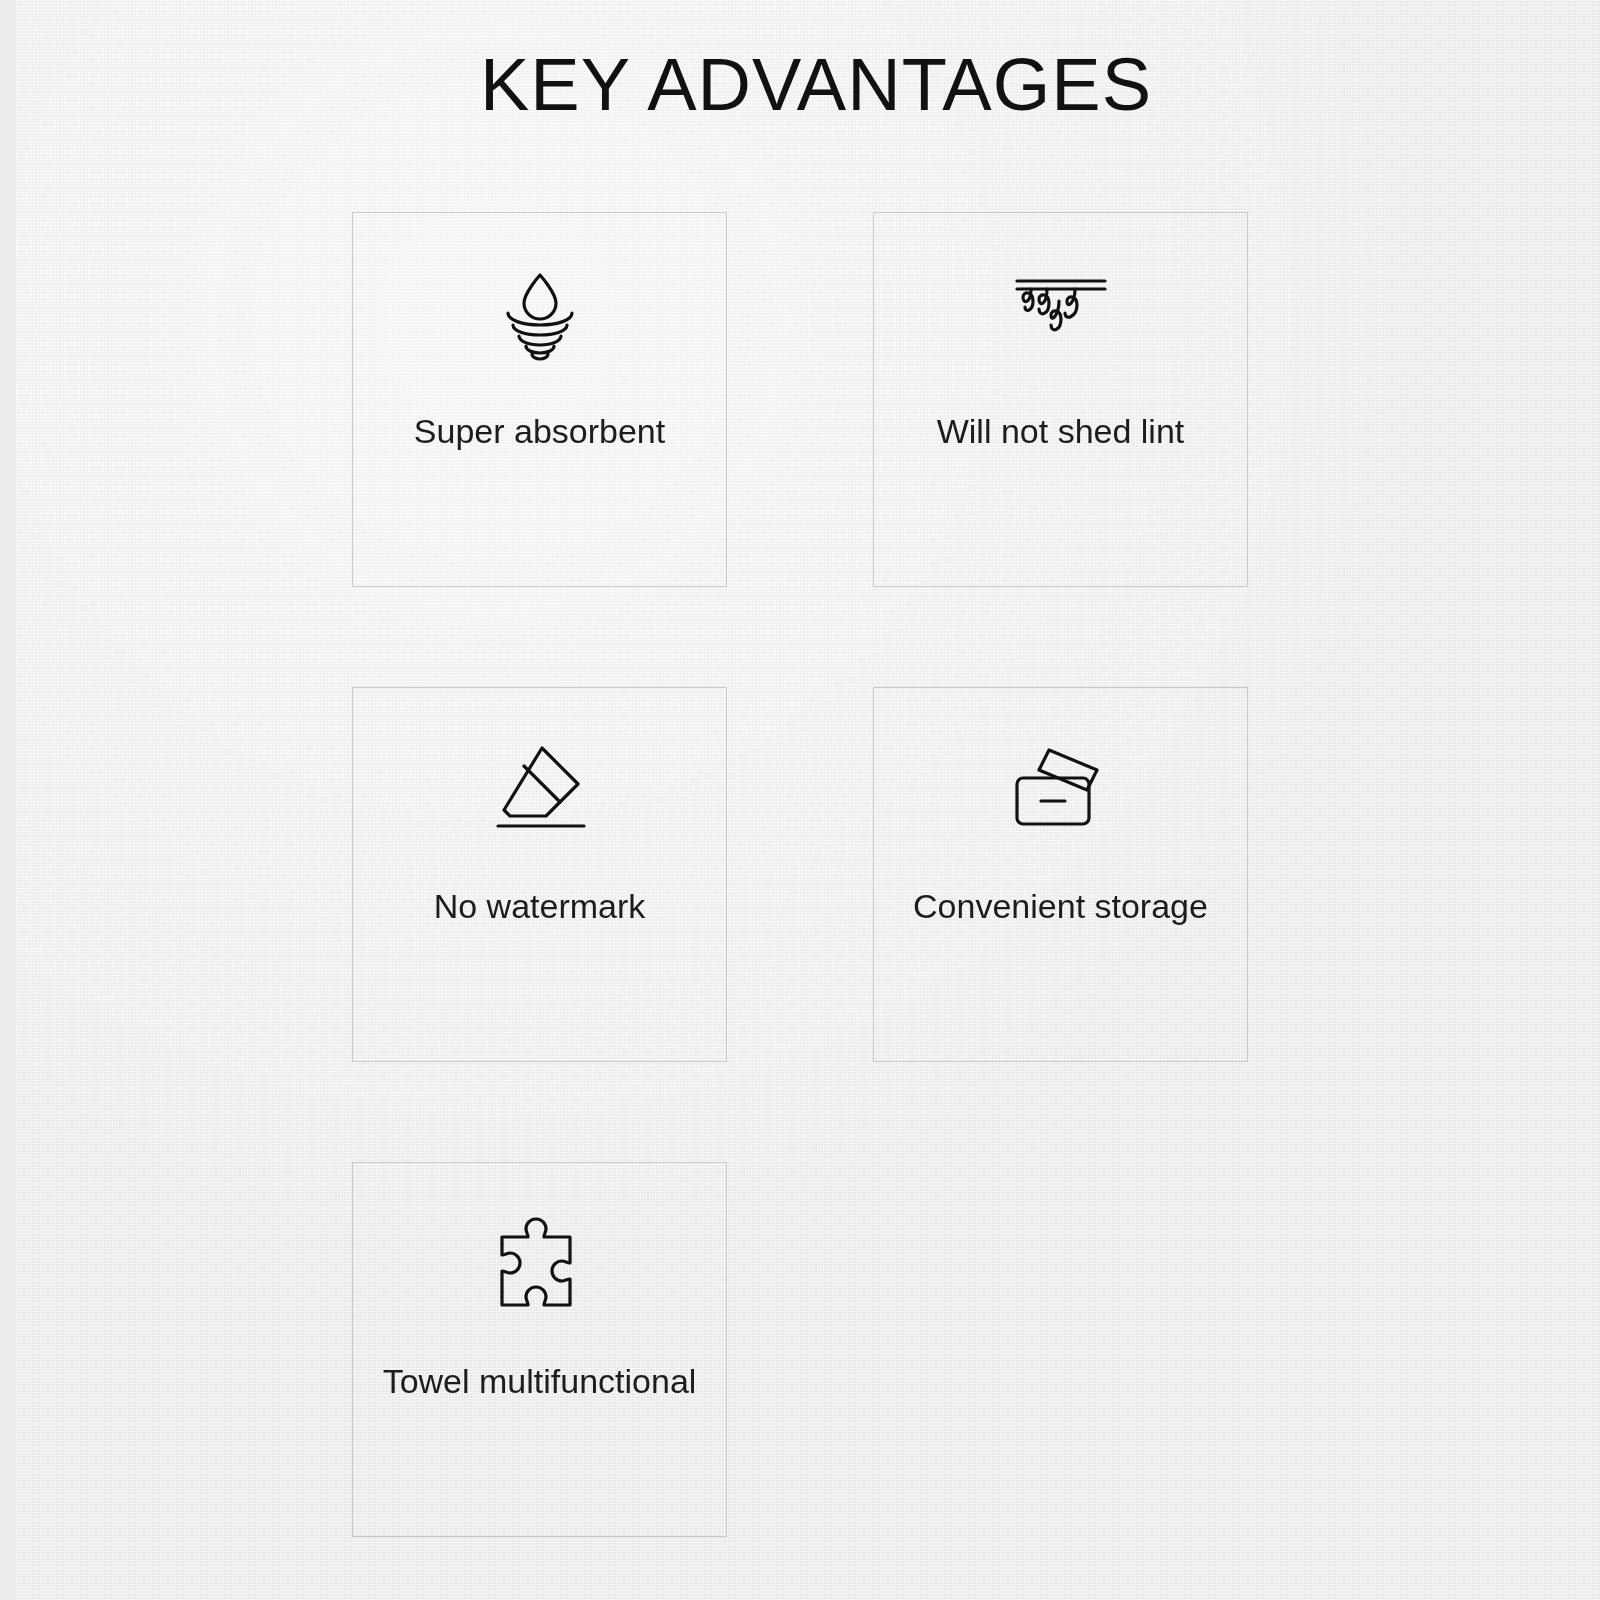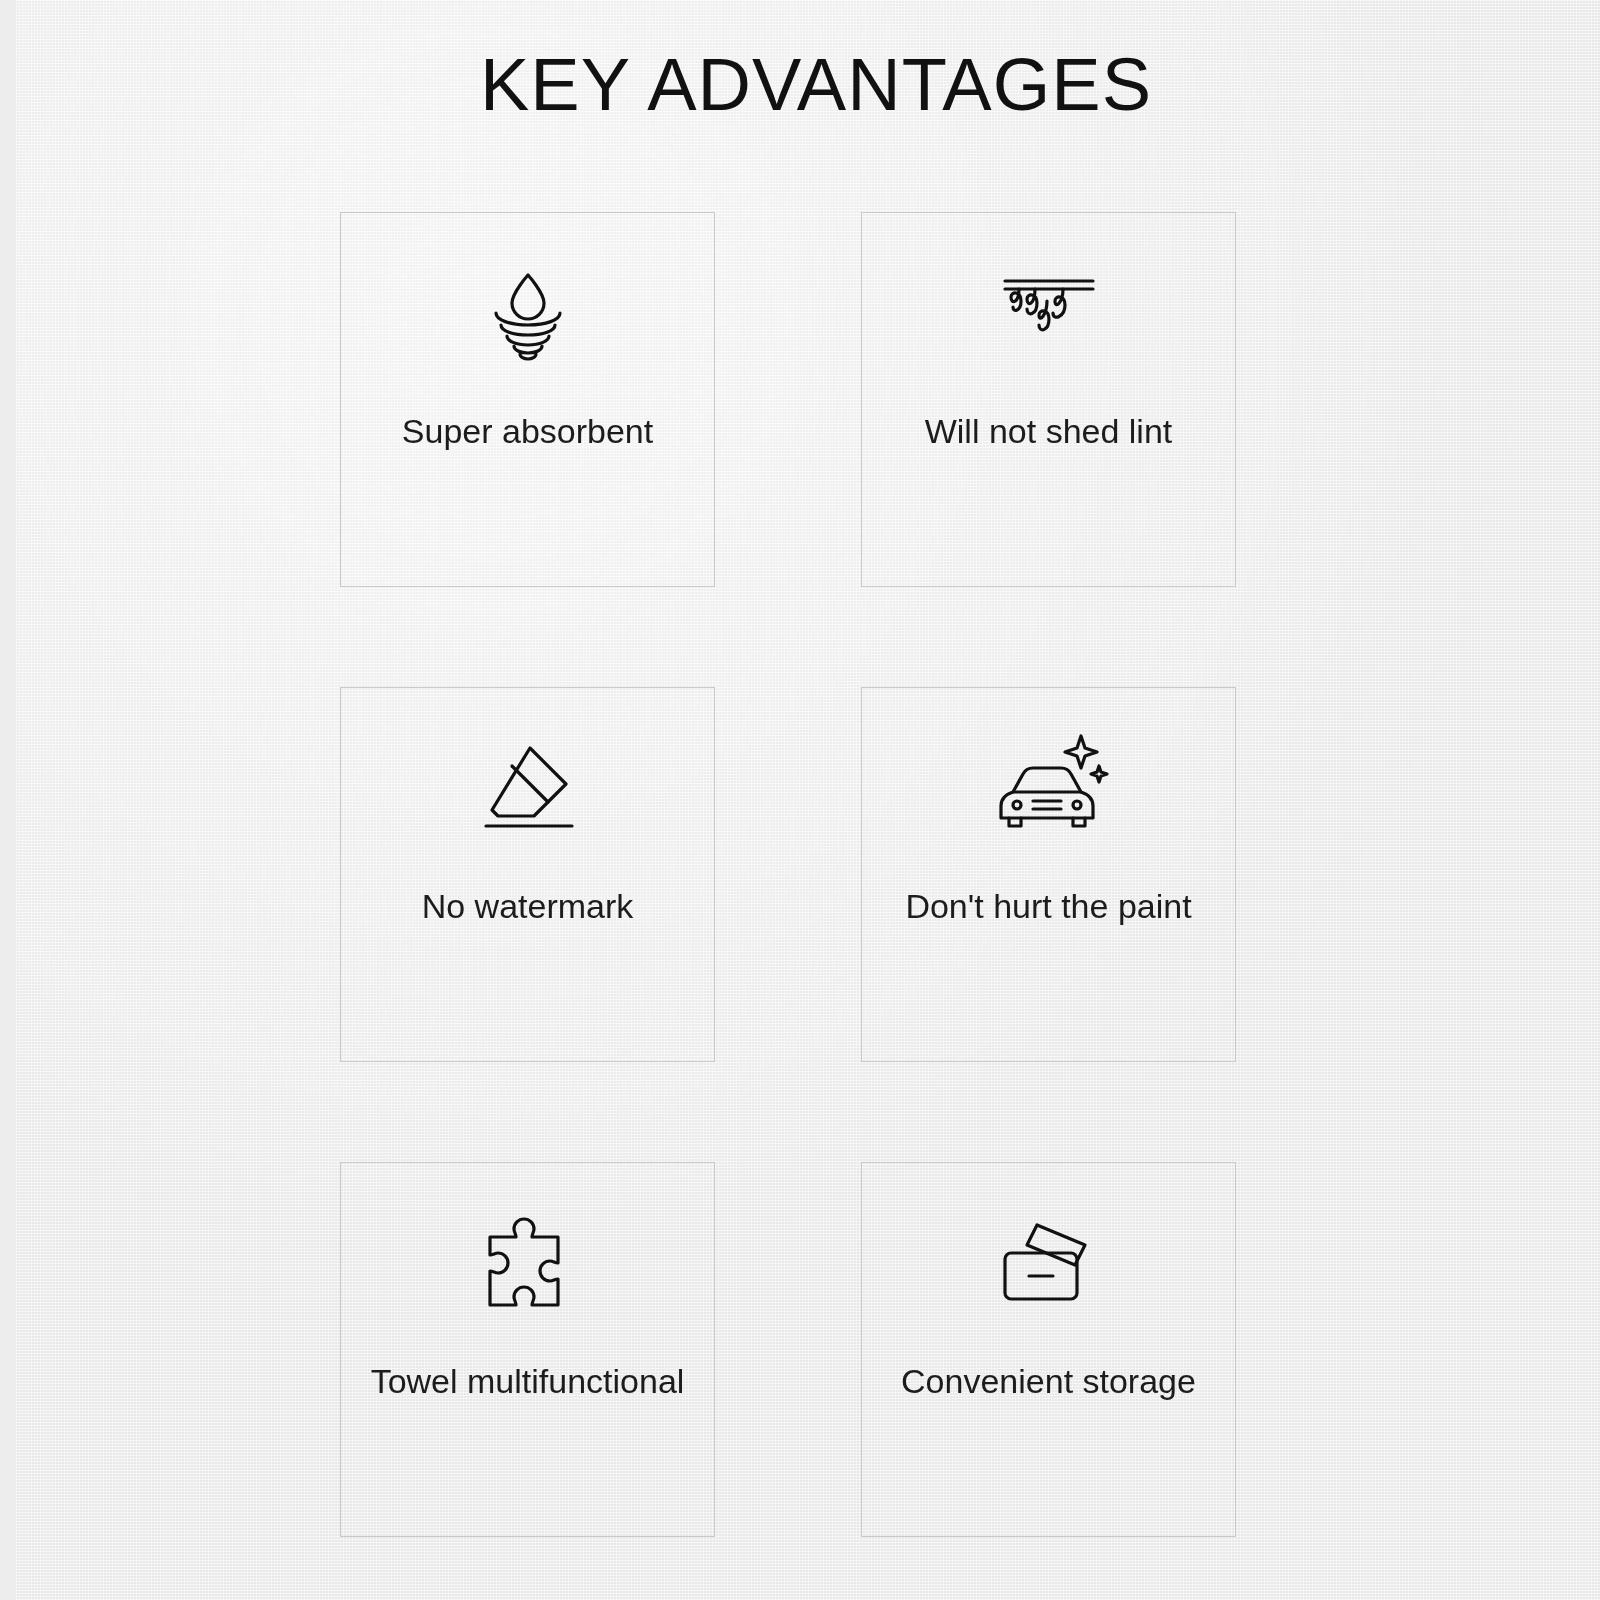--- a/index.html
+++ b/index.html
@@ -41,21 +41,21 @@
     text-align: center;
     font-size: 74px;
     font-weight: 400;
     letter-spacing: 1px;
     color: #111;
     font-family: "Liberation Sans", sans-serif;
   }
   .grid {
     position: absolute;
     top: 212px;
-    left: 324px;
+    left: 336px;
     width: 896px;
     display: grid;
     grid-template-columns: 375px 375px;
     grid-template-rows: 375px 375px 375px;
     column-gap: 146px;
     row-gap: 100px;
   }
   .card {
     position: relative;
     border: 1px solid #c9c9c9;
@@ -125,52 +125,35 @@
       <div class="icon-wrap">
         <svg width="120" height="120" viewBox="0 0 120 120" fill="none" stroke="#111" stroke-width="3.2" stroke-linecap="round" stroke-linejoin="round">
           <path d="M62 20 L98 56 L66 88 L30 88 L24 82 Z"></path>
           <path d="M44 38 L80 74"></path>
           <path d="M18 98 L104 98"></path>
         </svg>
       </div>
       <div class="card-label">No watermark</div>
     </div>
 
-    <div class="card">
-      <div class="icon-wrap">
-        <svg width="124" height="120" viewBox="0 0 124 120" fill="none" stroke="#111" stroke-width="3.2" stroke-linecap="round" stroke-linejoin="round">
-          <path d="M14 78 C14 70 20 66 26 64 L36 46 C38 42 42 40 46 40 L74 40 C78 40 82 42 84 46 L94 64 C100 66 106 70 106 78 L106 90 L14 90 Z"></path>
-          <path d="M26 64 L94 64"></path>
-          <path d="M22 90 L22 98 L34 98 L34 90"></path>
-          <path d="M86 90 L86 98 L98 98 L98 90"></path>
-          <circle cx="30" cy="77" r="4"></circle>
-          <circle cx="90" cy="77" r="4"></circle>
-          <path d="M46 73 L74 73"></path>
-          <path d="M46 81 L74 81"></path>
-          <path d="M94 8 L98 20 L110 24 L98 28 L94 40 L90 28 L78 24 L90 20 Z"></path>
-          <path d="M112 38 L114 44 L120 46 L114 48 L112 54 L110 48 L104 46 L110 44 Z"></path>
-        </svg>
-      </div>
-      <div class="card-label">Don't hurt the paint</div>
-    </div>
-
-    <div class="card">
-      <div class="icon-wrap">
-        <svg width="120" height="120" viewBox="0 0 120 120" fill="none" stroke="#111" stroke-width="3.2" stroke-linecap="round" stroke-linejoin="round">
-          <path d="M56 16 a10 10 0 0 1 10 10 c0 3 -2 5 -2 8 h26 v26 c-3 0 -5 -2 -8 -2 a10 10 0 0 0 0 20 c3 0 5 -2 8 -2 v26 H64 c0 -3 2 -5 2 -8 a10 10 0 0 0 -20 0 c0 3 2 5 2 8 H22 V68 c3 0 5 2 8 2 a10 10 0 0 0 0 -20 c-3 0 -5 2 -8 2 V34 h26 c0 -3 -2 -5 -2 -8 a10 10 0 0 1 10 -10 z"></path>
-        </svg>
-      </div>
-      <div class="card-label">Towel multifunctional</div>
-    </div>
 
     <div class="card">
       <div class="icon-wrap">
         <svg width="120" height="120" viewBox="0 0 120 120" fill="none" stroke="#111" stroke-width="3.2" stroke-linecap="round" stroke-linejoin="round">
           <path d="M48 22 L96 42 L86 62 L38 42 Z"></path>
           <rect x="16" y="50" width="72" height="46" rx="6"></rect>
           <path d="M40 73 L64 73"></path>
         </svg>
       </div>
       <div class="card-label">Convenient storage</div>
     </div>
 
+    <div class="card">
+      <div class="icon-wrap">
+        <svg width="120" height="120" viewBox="0 0 120 120" fill="none" stroke="#111" stroke-width="3.2" stroke-linecap="round" stroke-linejoin="round">
+          <path d="M56 16 a10 10 0 0 1 10 10 c0 3 -2 5 -2 8 h26 v26 c-3 0 -5 -2 -8 -2 a10 10 0 0 0 0 20 c3 0 5 -2 8 -2 v26 H64 c0 -3 2 -5 2 -8 a10 10 0 0 0 -20 0 c0 3 2 5 2 8 H22 V68 c3 0 5 2 8 2 a10 10 0 0 0 0 -20 c-3 0 -5 2 -8 2 V34 h26 c0 -3 -2 -5 -2 -8 a10 10 0 0 1 10 -10 z"></path>
+        </svg>
+      </div>
+      <div class="card-label">Towel multifunctional</div>
+    </div>
+
   </div>
 </div>
 
 </body></html>

